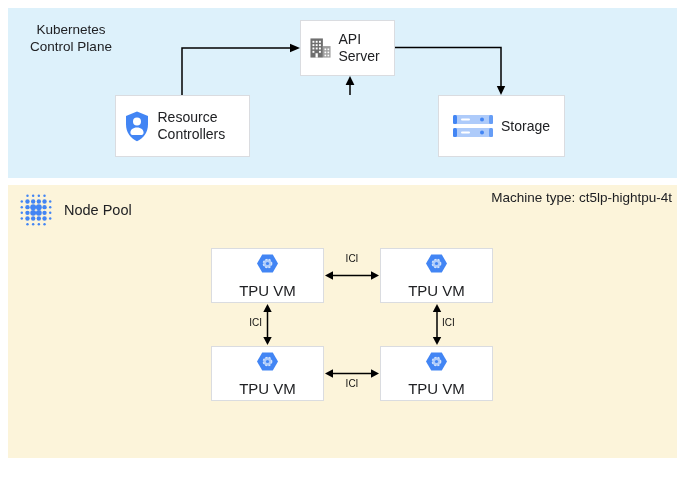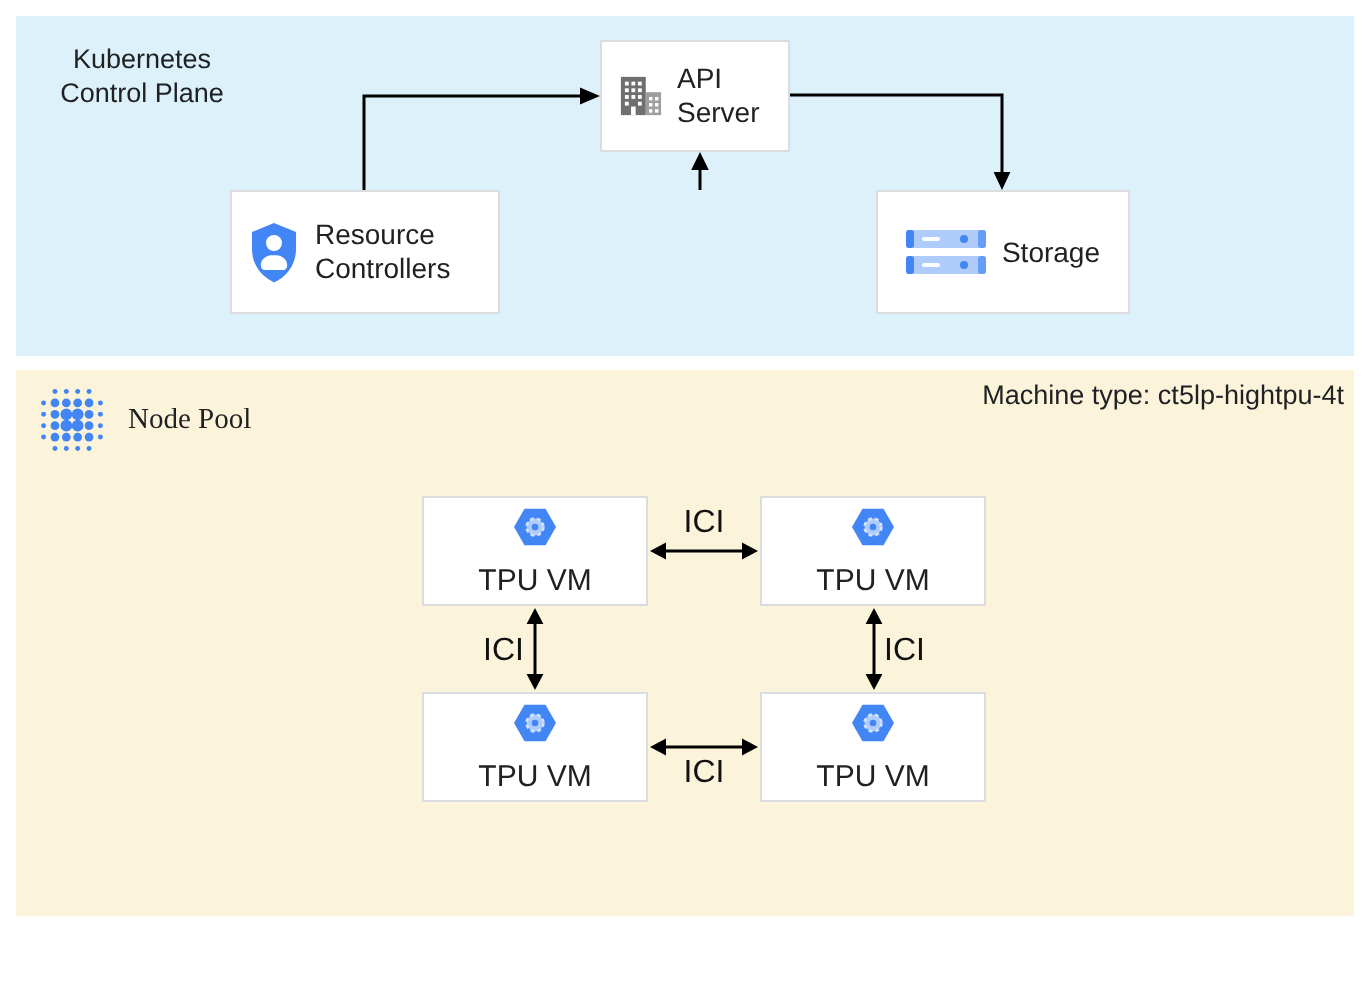--- a/index.html
+++ b/index.html
@@ -18,29 +18,29 @@
           color:var(--text,#202124); font-size:14px; box-sizing:border-box; }
   .node .lbl { line-height:17px; }
   .n-api       { left:300px; top:20px; width:95px;  height:56px; gap:7px; }
   .n-api .lbl  { width:48px; }
   .n-resource  { left:115px; top:95px; width:135px; height:62px; }
   .n-resource .lbl { width:84px; }
   .n-scheduler { left:285px; top:95px; width:133px; height:62px; }
   .n-storage   { left:438px; top:95px; width:127px; height:62px; }
 
   .np-icon  { position:absolute; left:18px; top:192px; width:36px; height:36px; }
-  .np-title { position:absolute; left:64px; top:202px; font-size:14.5px; color:var(--text,#202124);font-family:Liberation Serif, serif; }
+  .np-title { position:absolute; left:64px; top:202px; font-size:14.5px; color:var(--text,#202124); }
   .machine-info { position:absolute; right:13px; top:189px; text-align:left;
                   font-size:13.5px; line-height:17px; color:var(--text,#202124); }
 
   .tpu { width:113px; height:55px; font-size:15px;flex-direction:column; }
   .t-tl { left:211px; top:248px; } .t-tr { left:380px; top:248px; }
   .t-bl { left:211px; top:346px; } .t-br { left:380px; top:346px; }
 
-  .ici { position:absolute; font-size:16px; color:#111; }
+  .ici { position:absolute; font-size:10px; color:#111; }
   .ici-top    { left:324px; top:253px; width:56px; text-align:center; }
   .ici-bottom { left:324px; top:378px; width:56px; text-align:center; }
   .ici-left   { left:230px; top:317px; width:32px; text-align:right; }
   .ici-right  { left:442px; top:317px; width:32px; text-align:left; }
 
   .arrows { position:absolute; left:0; top:0; pointer-events:none; }
   .arrows line, .arrows polyline { stroke:#000; stroke-width:1.5; fill:none; }
   .arrows polygon { fill:#000; }
   .icon { flex:0 0 auto; display:block; }
 </style>

